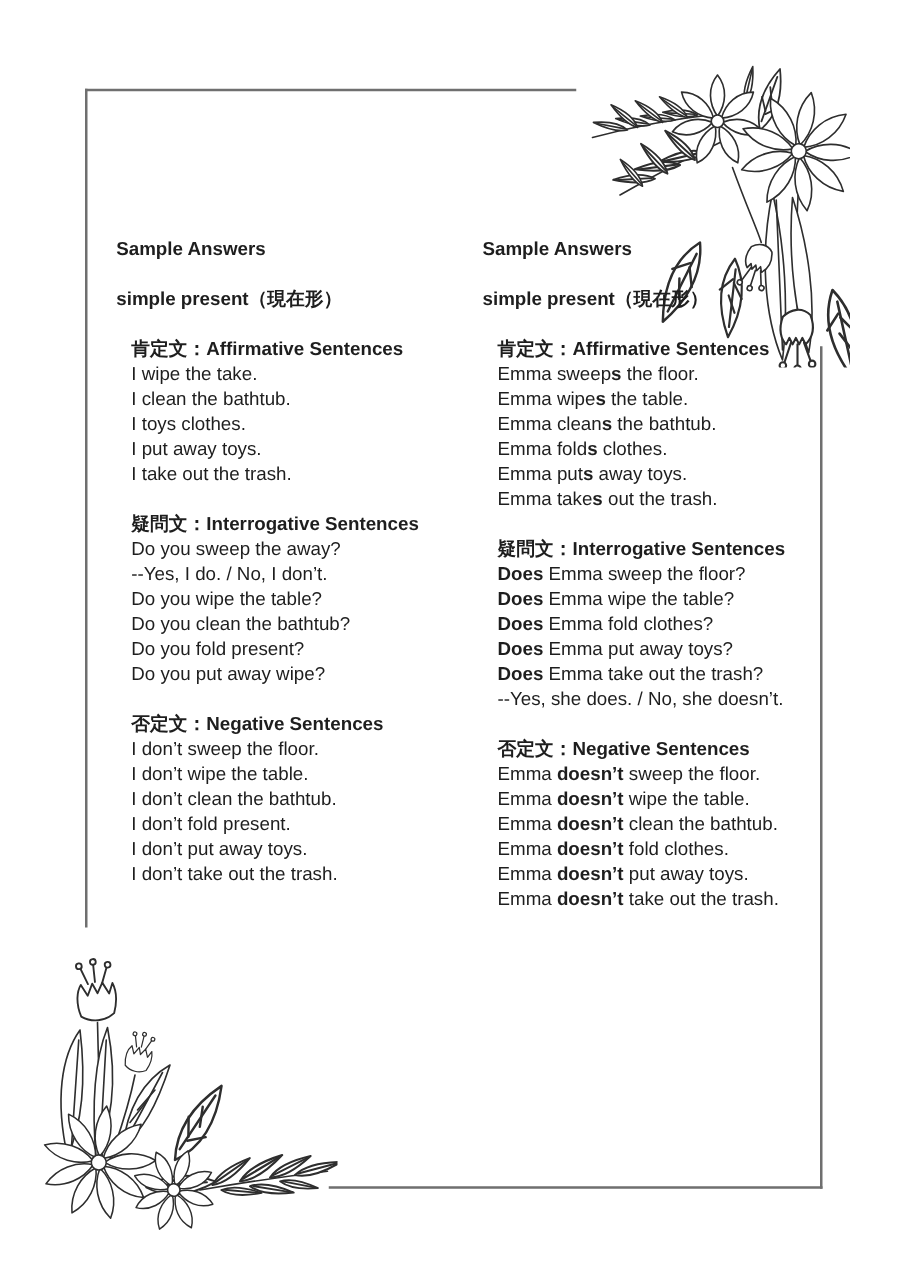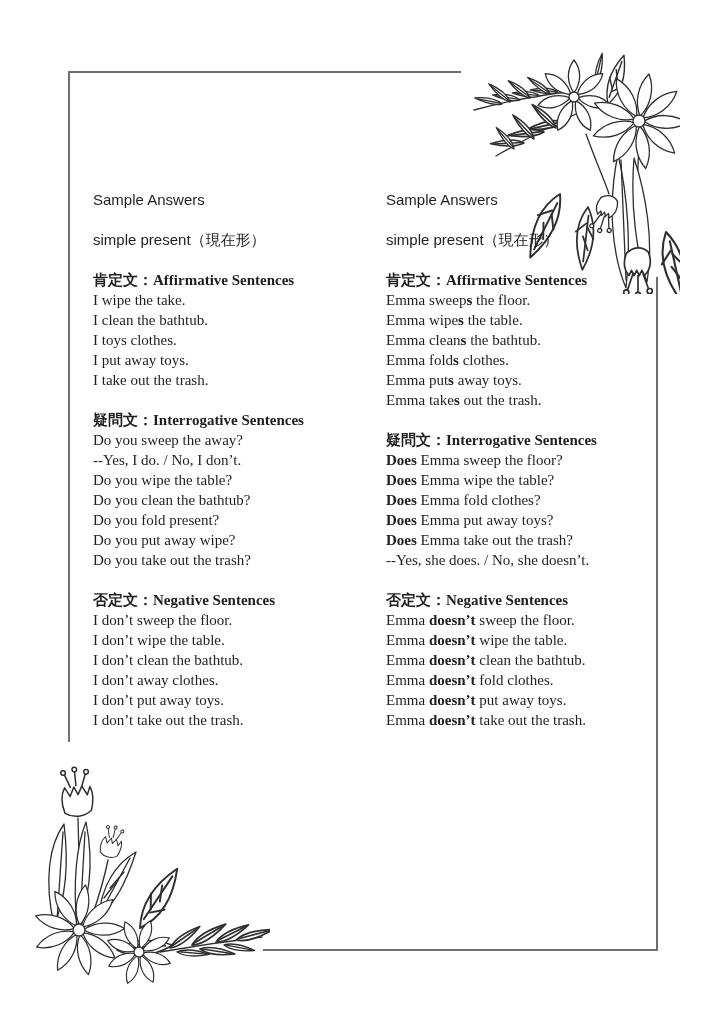--- a/index.html
+++ b/index.html
@@ -23,25 +23,25 @@
     position: absolute;
     left: 93px;
     top: 190px;
     display: flex;
   }
   .col { width: 293px; }
   .col:last-child { width: 280px; }
   .col-title, .col-subtitle {
     font-size: 15px;
     line-height: 20px;
-    font-weight: normal;
+    font-weight: bold;
     margin: 0 0 20px 0;
     white-space: nowrap;
   }
-  .section { margin: 0 0 20px 0; font-family: Liberation Serif, serif; }
+  .section { margin: 0 0 20px 12px; }
   .section:last-child { margin-bottom: 0; }
   .heading {
     font-size: 15px;
     line-height: 20px;
     font-weight: bold;
     white-space: nowrap;
   }
   .line {
     font-size: 15px;
     line-height: 20px;
@@ -237,28 +237,27 @@
             <div class="line">I take out the trash.</div>
           </div>
           <div class="section">
             <div class="heading">疑問文：Interrogative Sentences</div>
             <div class="line">Do you sweep the away?</div>
             <div class="line">--Yes, I do. / No, I don’t.</div>
             <div class="line">Do you wipe the table?</div>
             <div class="line">Do you clean the bathtub?</div>
             <div class="line">Do you fold present?</div>
             <div class="line">Do you put away wipe?</div>
-            <div class="line">Do you take out the trash?</div>
           </div>
           <div class="section">
             <div class="heading">否定文：Negative Sentences</div>
             <div class="line">I don’t sweep the floor.</div>
             <div class="line">I don’t wipe the table.</div>
             <div class="line">I don’t clean the bathtub.</div>
-            <div class="line">I don’t away clothes.</div>
+            <div class="line">I don’t fold present.</div>
             <div class="line">I don’t put away toys.</div>
             <div class="line">I don’t take out the trash.</div>
           </div>
         </div>
     </div>
     <div class="col">
       <div class="col-title">Sample Answers</div>
       <div class="col-subtitle">simple present（現在形）</div>
       <div>
           <div class="section">

